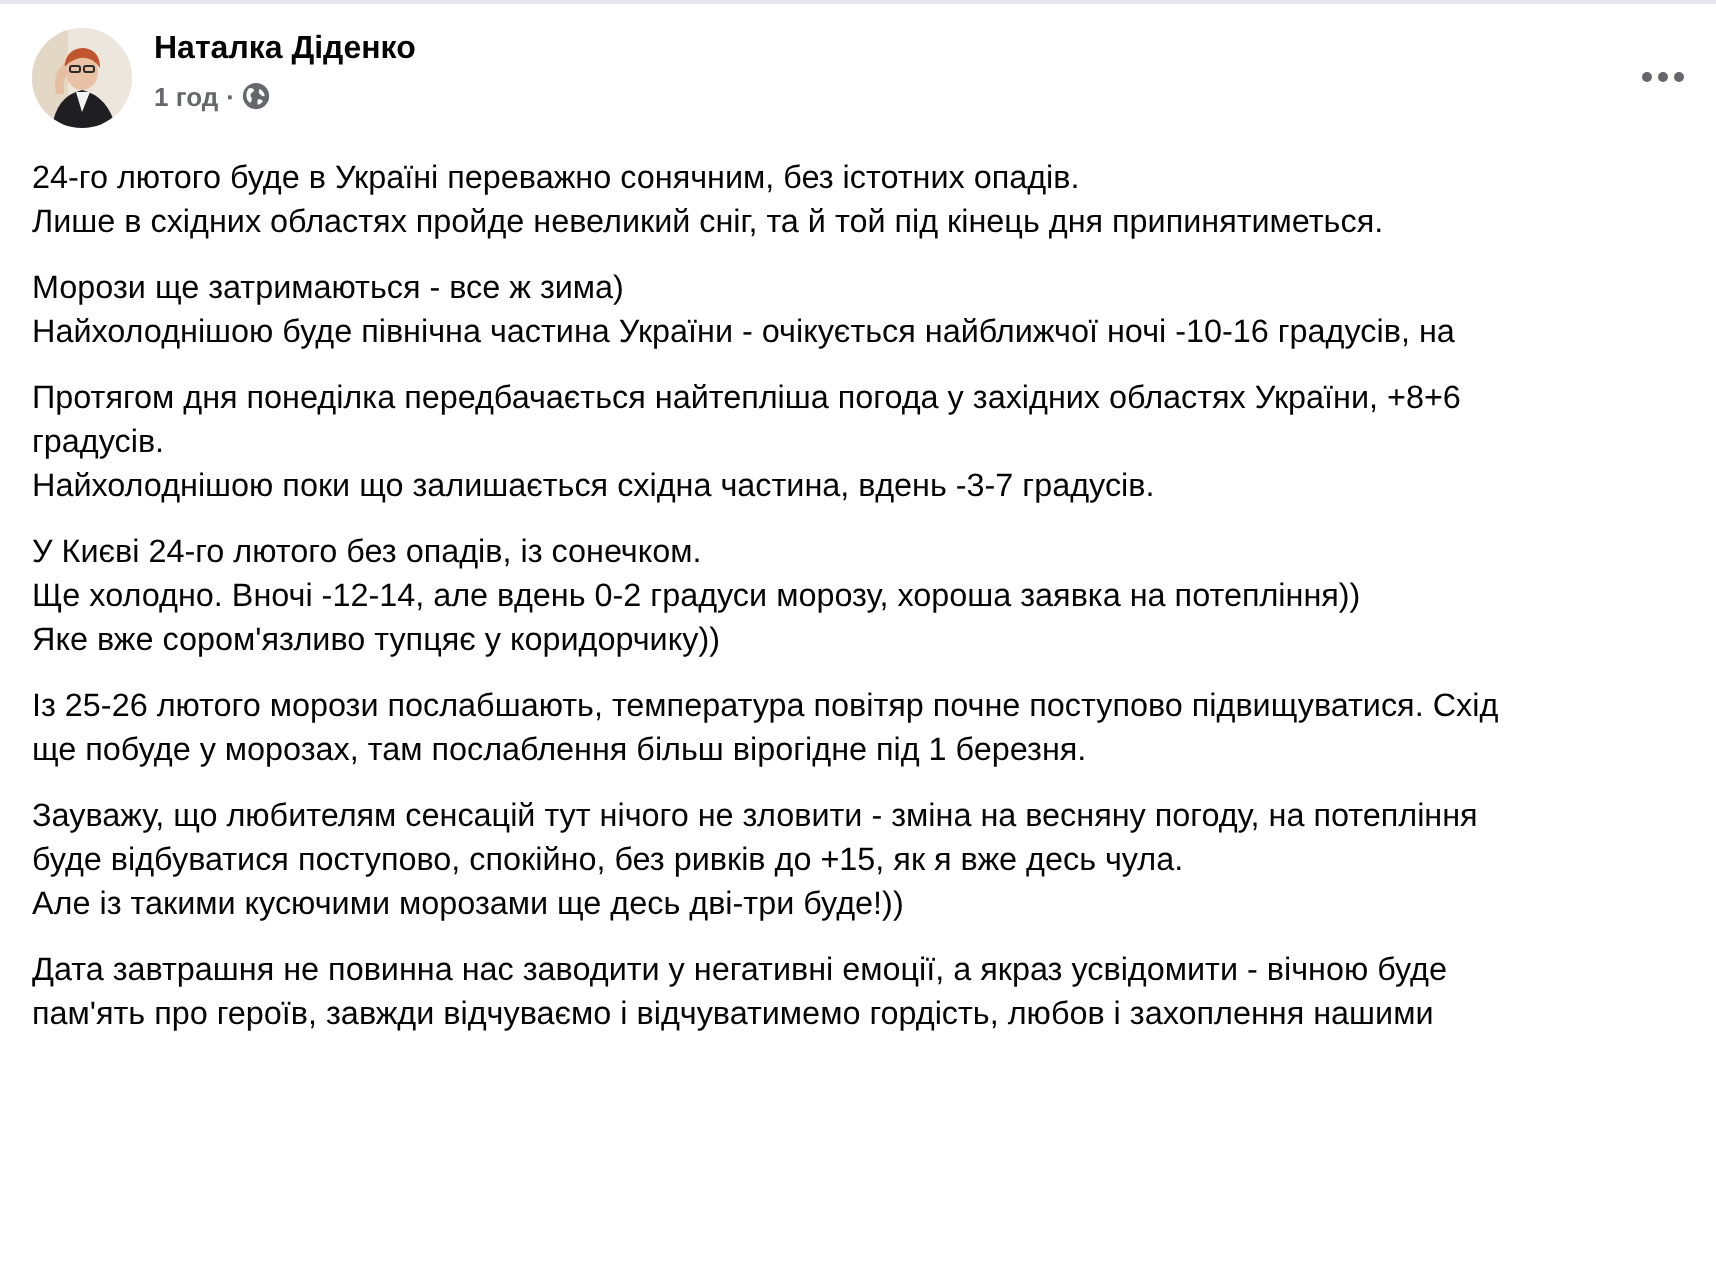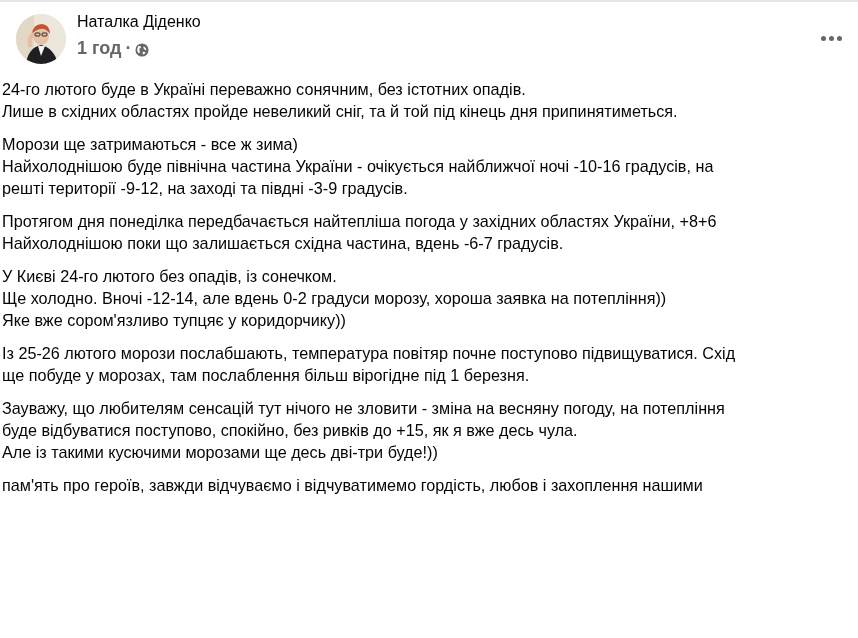--- a/index.html
+++ b/index.html
@@ -36,30 +36,30 @@
     flex-shrink: 0;
   }
   .avatar svg { display: block; }
   .author-block {
     margin-left: 11px;
     display: flex;
     flex-direction: column;
   }
   .author-name {
     font-size: 16px;
-    font-weight: normal;
+    font-weight: bold;
     color: #050505;
     line-height: 20px;
     margin-top: -8px;
   }
   .meta-row {
     display: flex;
     align-items: center;
     margin-top: 6px;
-    font-size: 18px;
+    font-size: 13px;
     color: #65676b;
     font-weight: bold;
   }
   .meta-dot { margin: 0 4px; }
   .globe-icon {
     width: 14px; height: 14px;
     display: inline-block;
   }
   .more-button {
     position: absolute;
@@ -71,21 +71,21 @@
     gap: 3px;
     cursor: pointer;
   }
   .more-button .dot {
     width: 5px; height: 5px;
     border-radius: 50%;
     background: #65676b;
   }
   .post-body {
     position: absolute;
-    left: 2px; top: 78px;
+    left: 16px; top: 78px;
     width: 832px;
     font-size: 16.2px;
     line-height: 22px;
     color: #050505;
   }
   .para {
     margin: 0 0 11px 0;
   }
   .line {
     display: block;
@@ -135,36 +135,37 @@
 </div>
 
 <div class="post-body">
   <p class="para">
     <span class="line">24-го лютого буде в Україні переважно сонячним, без істотних опадів.</span>
     <span class="line">Лише в східних областях пройде невеликий сніг, та й той під кінець дня припинятиметься.</span>
   </p>
   <p class="para">
     <span class="line">Морози ще затримаються - все ж зима)</span>
     <span class="line">Найхолоднішою буде північна частина України - очікується найближчої ночі -10-16 градусів, на</span>
-    <span class="line">решті території -9-12, на заході та півдні -3-9 градусів.</span>
   </p>
   <p class="para">
     <span class="line">Протягом дня понеділка передбачається найтепліша погода у західних областях України, +8+6</span>
-    <span class="line">Найхолоднішою поки що залишається східна частина, вдень -6-7 градусів.</span>
+    <span class="line">градусів.</span>
+    <span class="line">Найхолоднішою поки що залишається східна частина, вдень -3-7 градусів.</span>
   </p>
   <p class="para">
     <span class="line">У Києві 24-го лютого без опадів, із сонечком.</span>
     <span class="line">Ще холодно. Вночі -12-14, але вдень 0-2 градуси морозу, хороша заявка на потепління))</span>
     <span class="line">Яке вже сором'язливо тупцяє у коридорчику))</span>
   </p>
   <p class="para">
     <span class="line">Із 25-26 лютого морози послабшають, температура повітяр почне поступово підвищуватися. Схід</span>
     <span class="line">ще побуде у морозах, там послаблення більш вірогідне під 1 березня.</span>
   </p>
   <p class="para">
     <span class="line">Зауважу, що любителям сенсацій тут нічого не зловити - зміна на весняну погоду, на потепління</span>
     <span class="line">буде відбуватися поступово, спокійно, без ривків до +15, як я вже десь чула.</span>
     <span class="line">Але із такими кусючими морозами ще десь дві-три буде!))</span>
   </p>
   <p class="para">
+    <span class="line">Дата завтрашня не повинна нас заводити у негативні емоції, а якраз усвідомити - вічною буде</span>
     <span class="line">пам'ять про героїв, завжди відчуваємо і відчуватимемо гордість, любов і захоплення нашими</span>
   </p>
 </div>
 
 </body></html>

